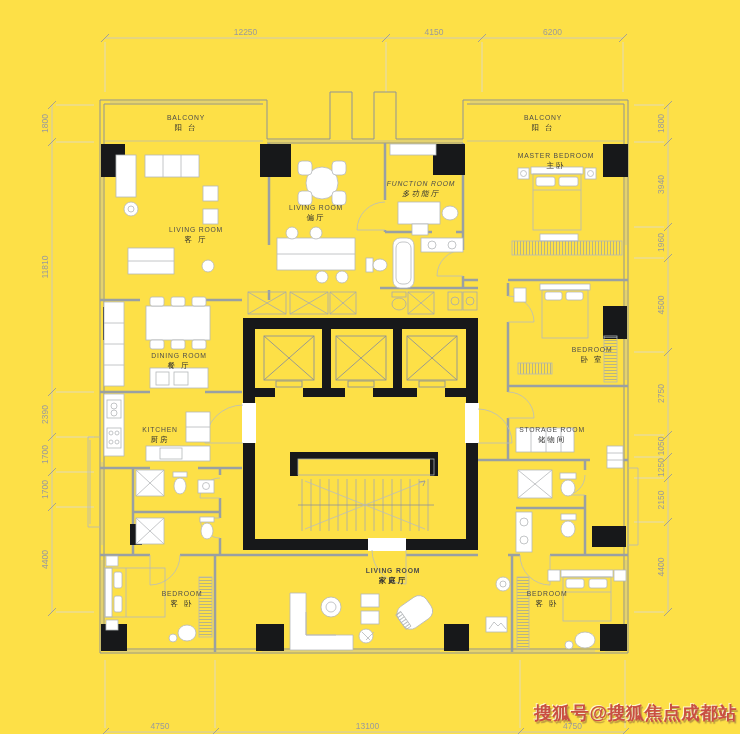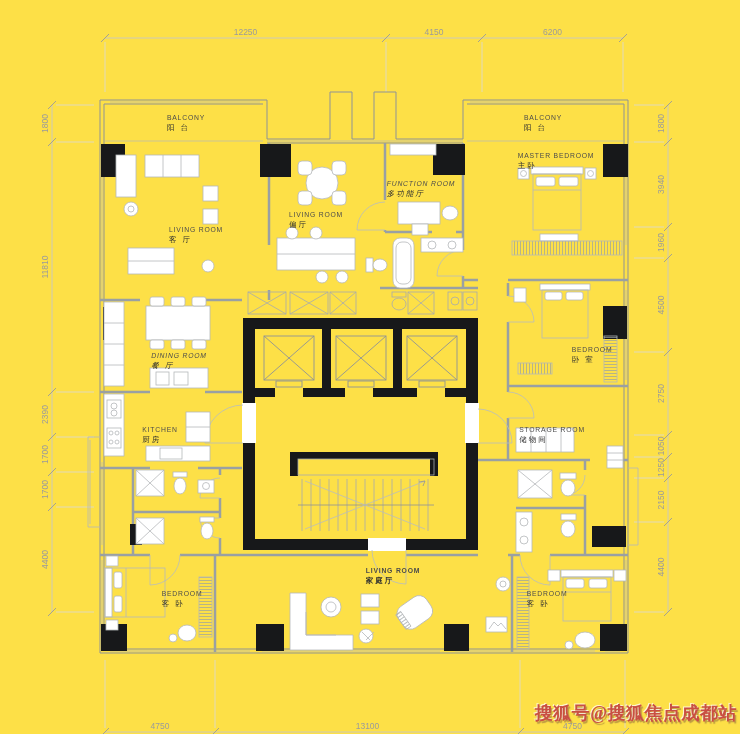--- a/index.html
+++ b/index.html
@@ -1,20 +1,20 @@
 <!DOCTYPE html>
 <html><head>
 <meta charset="utf-8">
 <style>
   html,body{margin:0;padding:0;background:#ffffff;}
   #stage{position:relative;width:740px;height:734px;background:#fde047;overflow:hidden;
          font-family:"Liberation Sans","DejaVu Sans",sans-serif;}
   #plan-svg{position:absolute;left:0;top:0;}
   #room-labels{position:absolute;left:0;top:0;width:740px;height:734px;pointer-events:none;}
-  .room-label{position:absolute;transform:translate(-50%,-50%);text-align:left;white-space:nowrap;}
+  .room-label{position:absolute;transform:translate(-50%,-50%);text-align:center;white-space:nowrap;}
   .room-label .en{font-size:6.8px;letter-spacing:.8px;color:#4b4b4b;line-height:8px;}
   .room-label .zh{font-size:7.5px;letter-spacing:2px;color:#2f2f2f;line-height:11px;}
   #watermark{position:absolute;right:3px;top:701px;font-size:18px;font-weight:bold;
              letter-spacing:.5px;white-space:nowrap;
              text-shadow:-1px -1px 0 rgba(255,255,255,.75),1.5px 1.5px 1px rgba(110,70,60,.45);}
   text.dim{fill:#9b9b9b;font-size:8.5px;font-family:"Liberation Sans","DejaVu Sans",sans-serif;}
 </style>
 </head>
 <body>
 
@@ -437,29 +437,29 @@
         <div class="zh">阳 台</div>
       </div>
       <div class="room-label" style="left: 556px; top: 161px;">
         <div class="en">MASTER BEDROOM</div>
         <div class="zh">主卧</div>
       </div>
       <div class="room-label" style="left: 196px; top: 235px;">
         <div class="en">LIVING ROOM</div>
         <div class="zh">客 厅</div>
       </div>
-      <div class="room-label" style="left: 316px; top: 220px;">
+      <div class="room-label" style="left: 316px; top: 213px;">
         <div class="en">LIVING ROOM</div>
         <div class="zh">偏厅</div>
       </div>
       <div class="room-label" style="left: 421px; top: 189px; font-style: italic;">
         <div class="en">FUNCTION ROOM</div>
         <div class="zh">多功能厅</div>
       </div>
-      <div class="room-label" style="left: 179px; top: 361px; font-style: italic;">
+      <div class="room-label" style="left: 179px; top: 361px;">
         <div class="en">DINING ROOM</div>
         <div class="zh">餐 厅</div>
       </div>
       <div class="room-label" style="left: 160px; top: 435px;">
         <div class="en">KITCHEN</div>
         <div class="zh">厨房</div>
       </div>
       <div class="room-label" style="left: 592px; top: 355px;">
         <div class="en">BEDROOM</div>
         <div class="zh">卧 室</div>
@@ -475,15 +475,15 @@
       <div class="room-label" style="left: 393px; top: 576px; font-weight: bold;">
         <div class="en">LIVING ROOM</div>
         <div class="zh">家庭厅</div>
       </div>
       <div class="room-label" style="left: 547px; top: 599px;">
         <div class="en">BEDROOM</div>
         <div class="zh">客 卧</div>
       </div>
     </div>
 
-<div id="watermark" style="color: rgb(201, 79, 67); font-family: Liberation Serif, serif;">搜狐号@搜狐焦点成都站</div>
+<div id="watermark" style="color: rgb(201, 79, 67);">搜狐号@搜狐焦点成都站</div>
 
 </div>
 
 </body></html>

